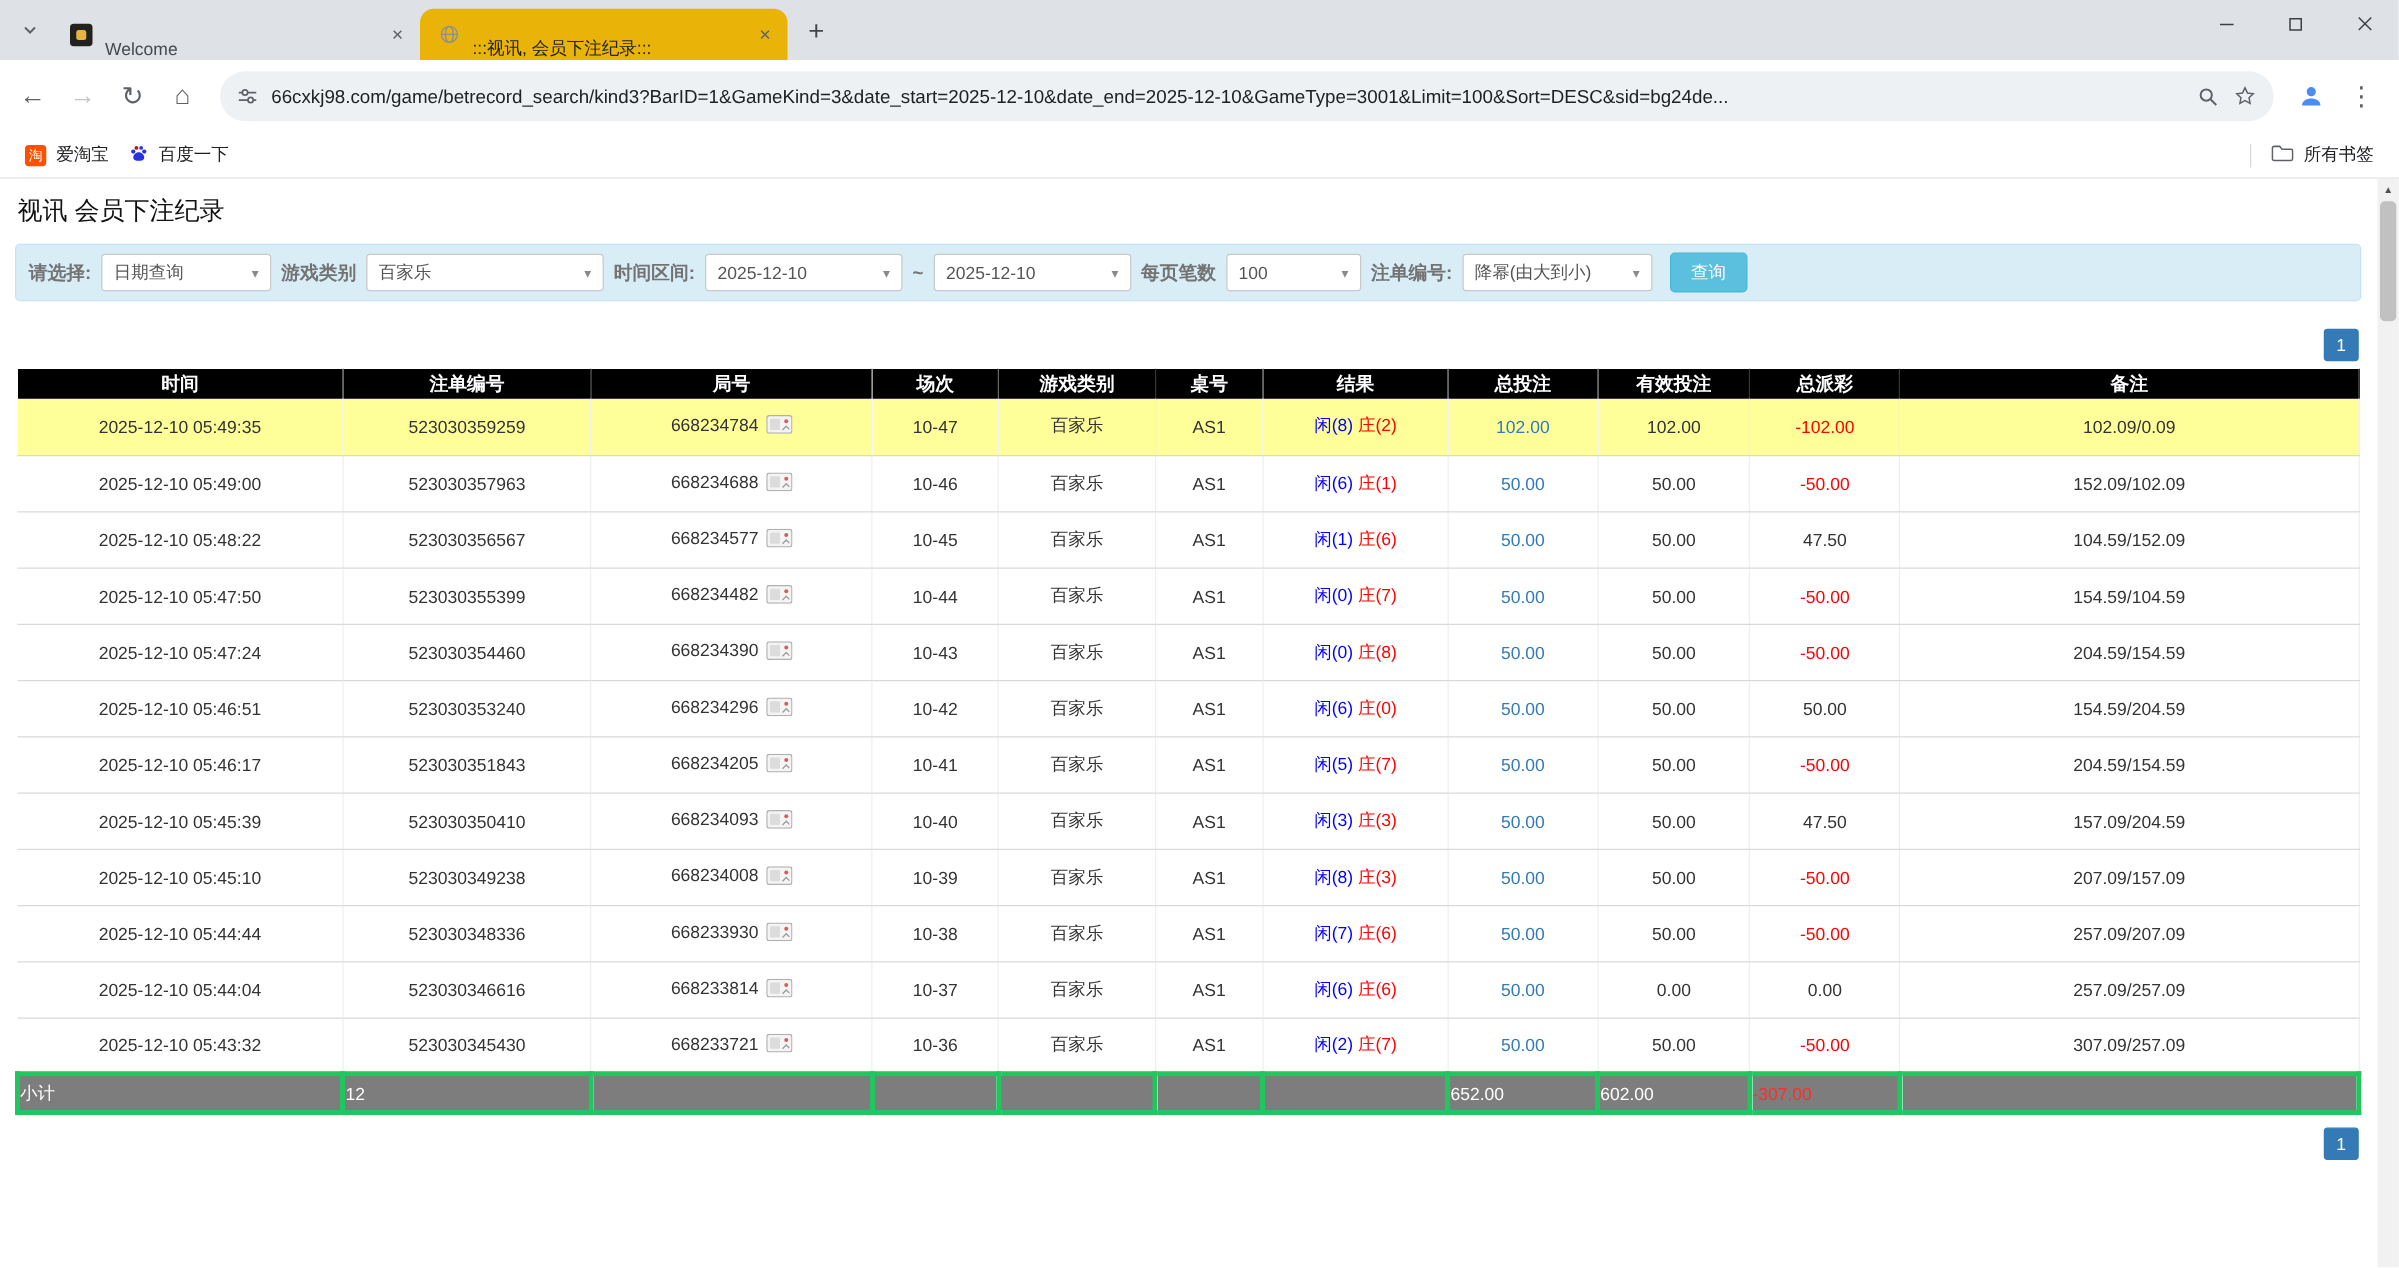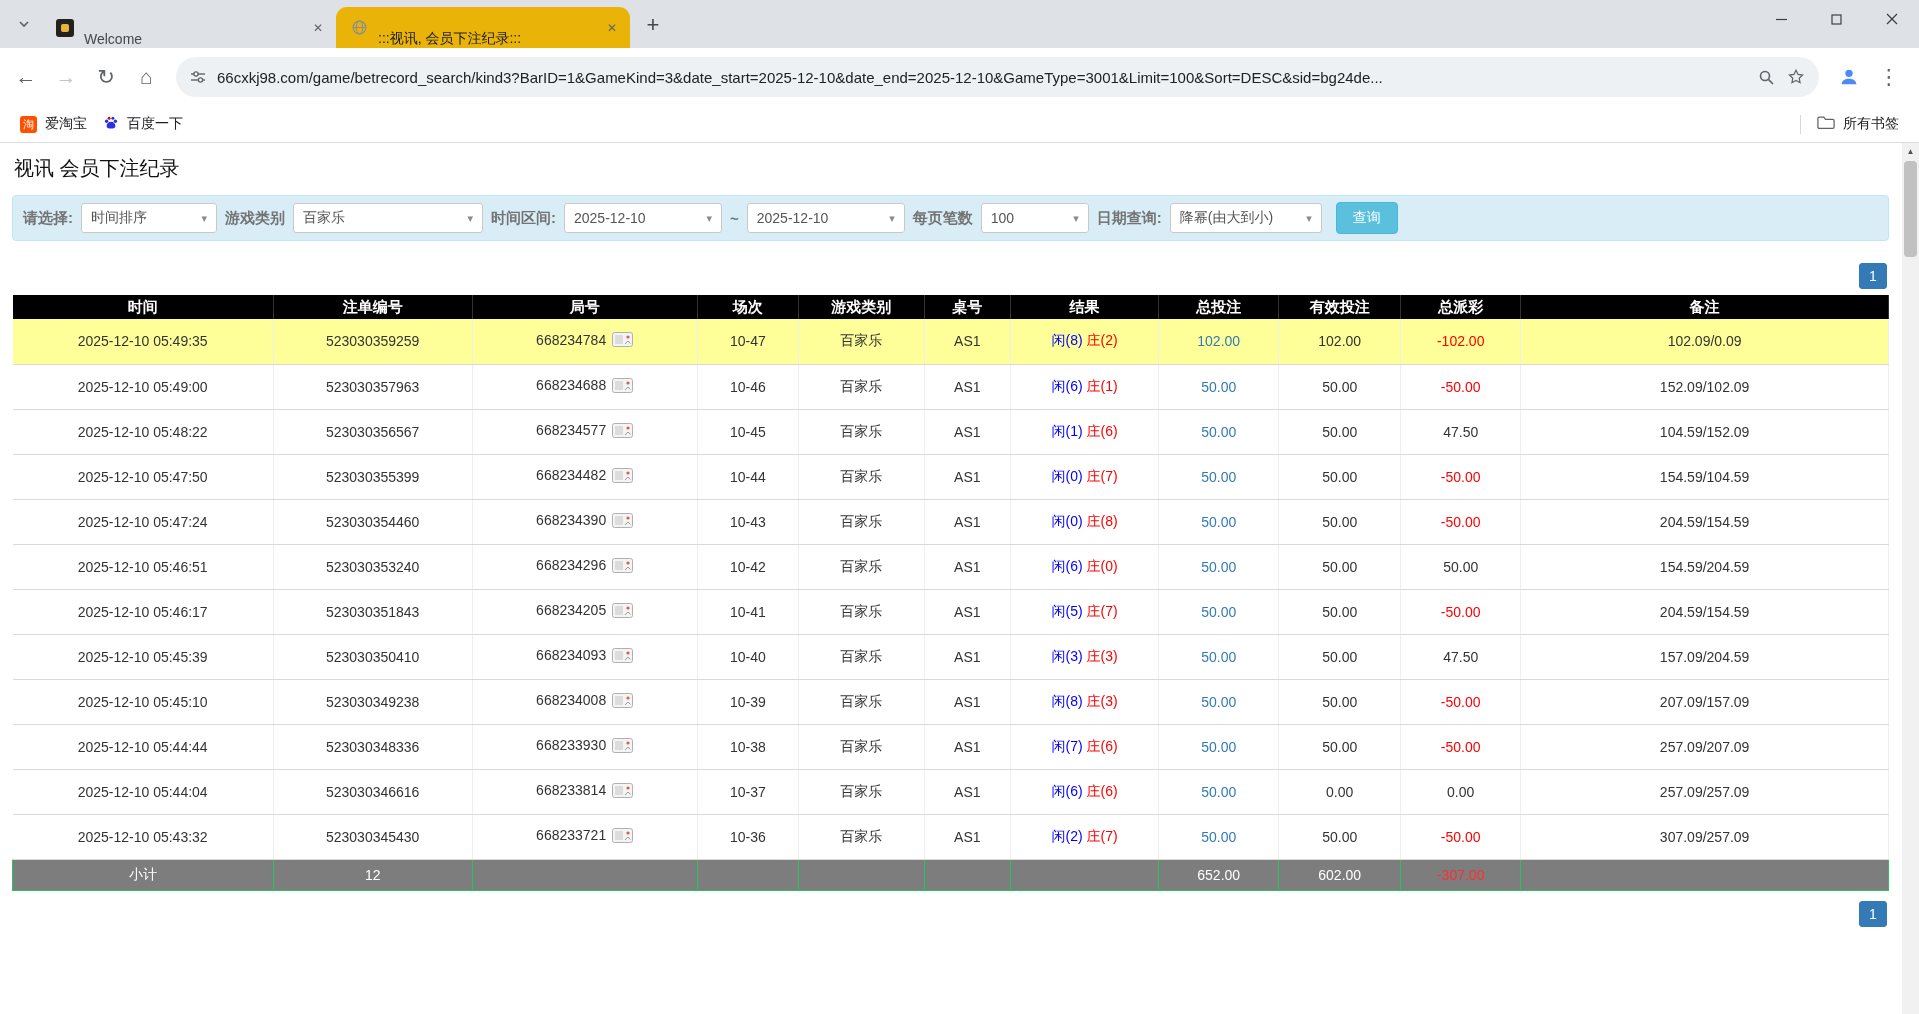--- a/index.html
+++ b/index.html
@@ -57,21 +57,21 @@
 
   table.records { width:100%; border-collapse:collapse; table-layout:fixed; }
   .records thead th { background:#000; color:#fff; font-size:15px; font-weight:bold; height:24px; border-right:1px solid #333; overflow:hidden; white-space:nowrap; }
   .records tbody td { height:45px; text-align:center; font-size:14px; color:#333; background:#fff; border-bottom:1px solid #d9d9d9; border-right:1px solid #efefef; overflow:hidden; white-space:nowrap; }
   .records tbody tr.hl td { background:#ffff99; }
   .records td.blue { color:#337ab7; }
   .records .red { color:#ff0000; }
   .records .p { color:#0000ff; }
   .records .b { color:#ff0000; }
   .records .replay { display:inline-block; vertical-align:middle; margin-left:6px; }
-  .records tfoot td { background:#7d7d7d; color:#fff; height:31px; text-align:center; font-size:14px; border:1px solid #22c55e; overflow:hidden; white-space:nowrap; }
+  .records tfoot td { background:#7d7d7d; color:#fff; height:31px; font-size:14px; border:4px solid #22c55e; overflow:hidden; white-space:nowrap; }
   .records tfoot td.red { color:#ff2d2d; }
 
   .page-scrollbar { position:absolute; right:0; top:0; width:17px; height:100%; background:#f1f1f1; }
   .sb-arrow { height:17px; display:flex; align-items:center; justify-content:center; font-size:8px; color:#505050; }
   .sb-thumb { position:absolute; top:18px; left:2px; width:13px; height:96px; background:#c1c1c1; border-radius:4px; }
 </style>
 </head>
 <body>
 
 <div class="browser">
@@ -186,21 +186,21 @@
     </div>
   </div>
 
   <main class="pagearea">
     <div class="content">
       <div class="page-title">视讯 会员下注纪录</div>
 
       <div class="filterbar">
         <span class="flabel">请选择:</span>
         <div class="sel w-query">
-          <span>时间排序</span>
+          <span>日期查询</span>
           <span class="caret">▾</span>
         </div>
         <span class="flabel">游戏类别</span>
         <div class="sel w-game">
           <span>百家乐</span>
           <span class="caret">▾</span>
         </div>
         <span class="flabel">时间区间:</span>
         <div class="sel w-date">
           <span>2025-12-10</span>
@@ -209,21 +209,21 @@
         <span class="flabel">~</span>
         <div class="sel w-date">
           <span>2025-12-10</span>
           <span class="caret">▾</span>
         </div>
         <span class="flabel">每页笔数</span>
         <div class="sel w-size">
           <span>100</span>
           <span class="caret">▾</span>
         </div>
-        <span class="flabel">日期查询:</span>
+        <span class="flabel">注单编号:</span>
         <div class="sel w-sort">
           <span>降幂(由大到小)</span>
           <span class="caret">▾</span>
         </div>
         <button class="btn-search">查询</button>
       </div>
 
 
       <div class="pager top">
         <span class="page-btn">1</span>

